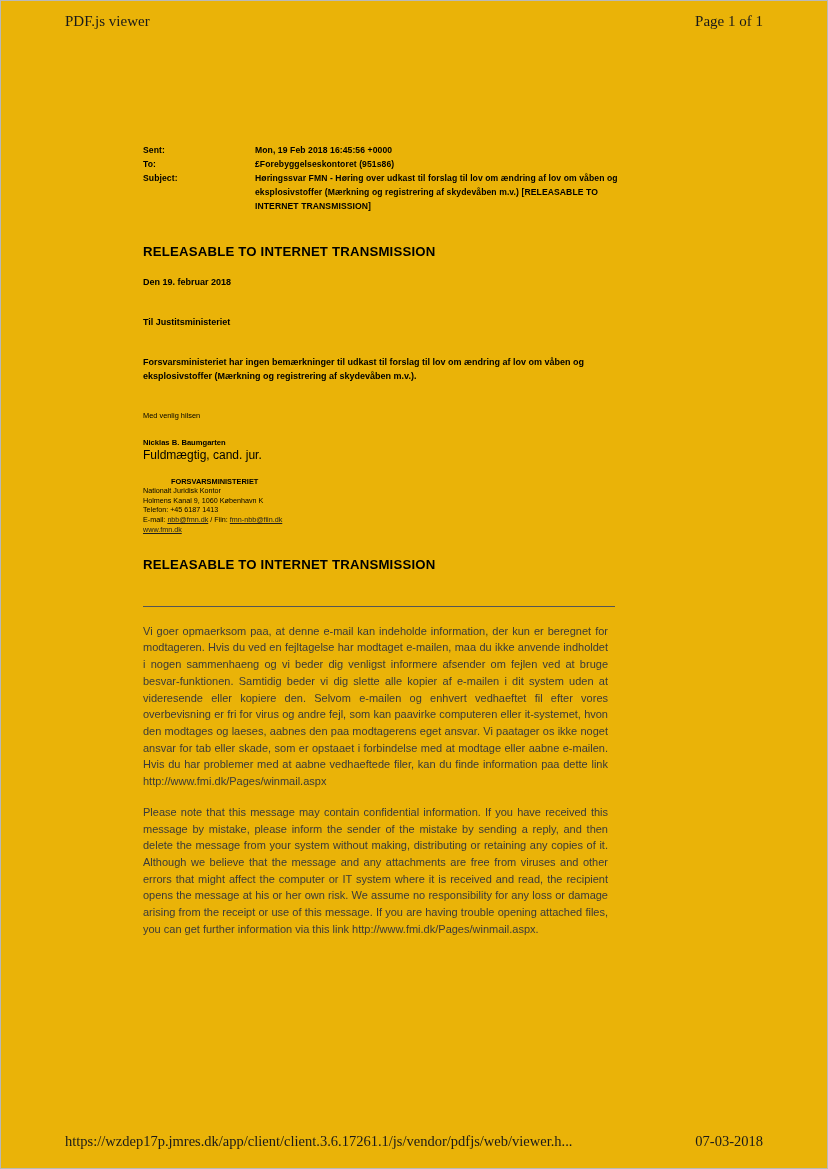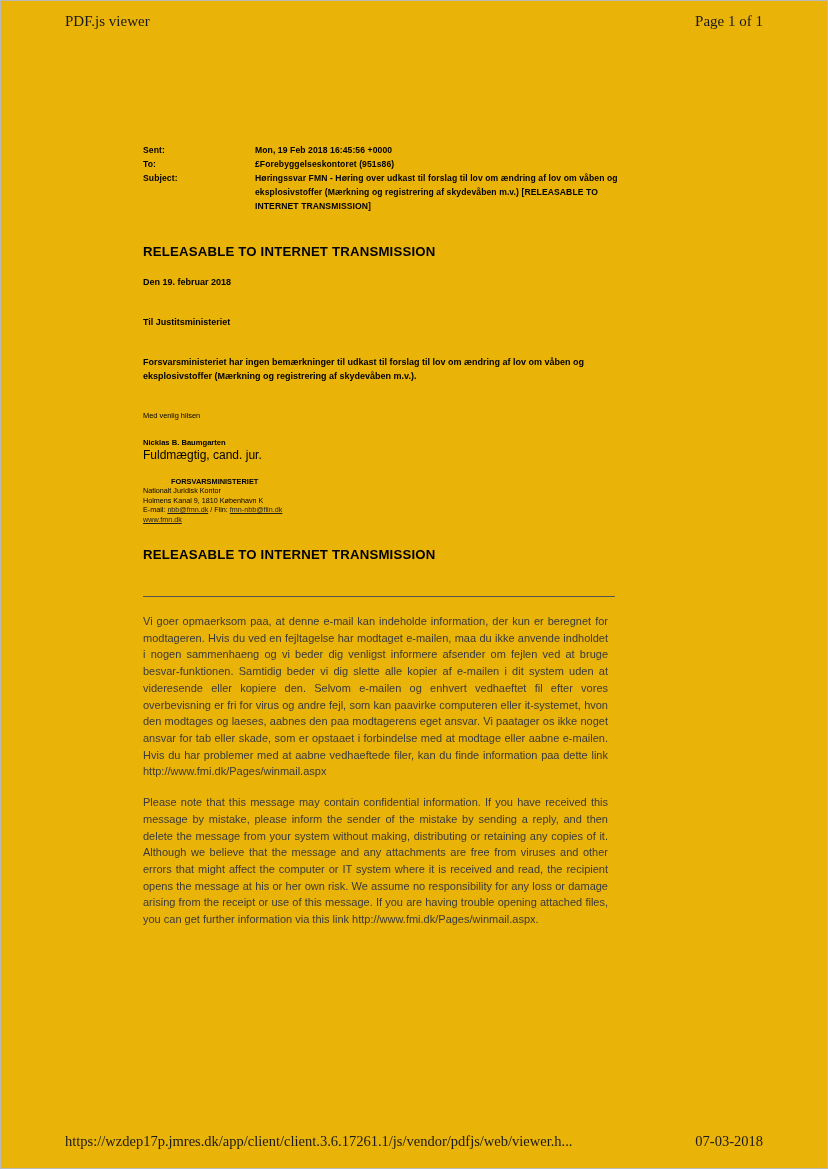--- a/index.html
+++ b/index.html
@@ -191,21 +191,22 @@
 
     <div class="para-bold">Forsvarsministeriet har ingen bemærkninger til udkast til forslag til lov om ændring af lov om våben og eksplosivstoffer (Mærkning og registrering af skydevåben m.v.).</div>
 
     <div class="sig-greet">Med venlig hilsen</div>
 
     <div class="sig-name">Nicklas B. Baumgarten</div>
     <div class="sig-role">Fuldmægtig, cand. jur.</div>
 
     <div class="sig-org">FORSVARSMINISTERIET</div>
     <div class="sig-line">Nationalt Juridisk Kontor</div>
-    <div class="sig-line">Holmens Kanal 9, 1810 København K</div>
+    <div class="sig-line">Holmens Kanal 9, 1060 København K</div>
+    <div class="sig-line">Telefon: +45 6187 1413</div>
     <div class="sig-line">
       <span>E-mail:</span>
       <span class="link">nbb@fmn.dk</span>
       <span> / Fiin:</span>
       <span class="link">fmn-nbb@fiin.dk</span>
     </div>
     <div class="sig-line">
       <span class="link">www.fmn.dk</span>
     </div>
 

